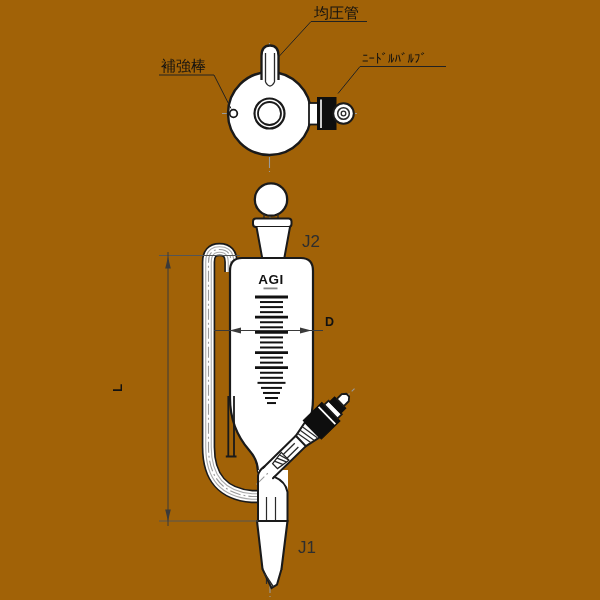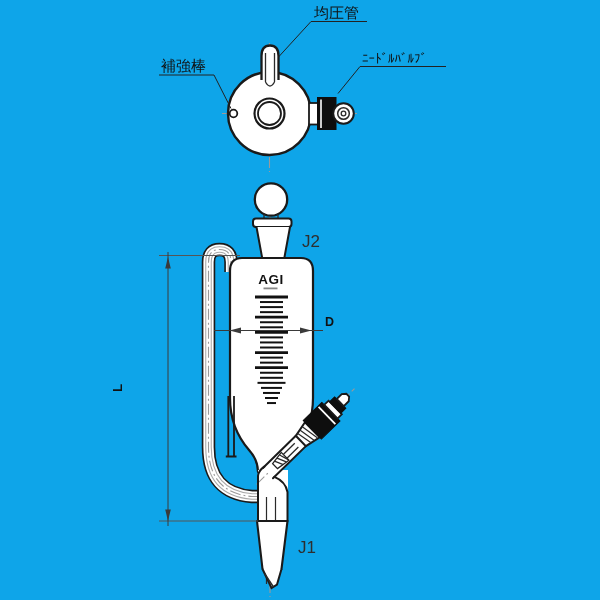--- a/index.html
+++ b/index.html
@@ -1,16 +1,16 @@
 <!DOCTYPE html>
 <html><head>
 <meta charset="utf-8">
 <style>
   html,body{margin:0;padding:0;background:#ffffff;}
-  .stage{position:relative;width:600px;height:600px;background:#0ea5e9;overflow:hidden;
+  .stage{position:relative;width:600px;height:600px;background:#a16207;overflow:hidden;
          font-family:"Liberation Sans","DejaVu Sans",sans-serif;}
   svg{position:absolute;left:0;top:0;}
   .outline{fill:none;stroke:#1a1a1a;stroke-width:2.2;stroke-linecap:round;}
   .outline-thin{fill:none;stroke:#1a1a1a;stroke-width:1.8;}
   .fillwhite{fill:#ffffff;stroke:none;}
   .glass{fill:#ffffff;stroke:#1a1a1a;stroke-width:2;}
   .inner{fill:none;stroke:#2a2a2a;stroke-width:1.3;}
   .black{fill:#0e0e0e;stroke:#0e0e0e;stroke-width:1;}
   .cl{fill:none;stroke:#9a9a9a;stroke-width:1.1;stroke-dasharray:11 3 2 3;}
   .dim{fill:none;stroke:#3a3a3a;stroke-width:1;}

